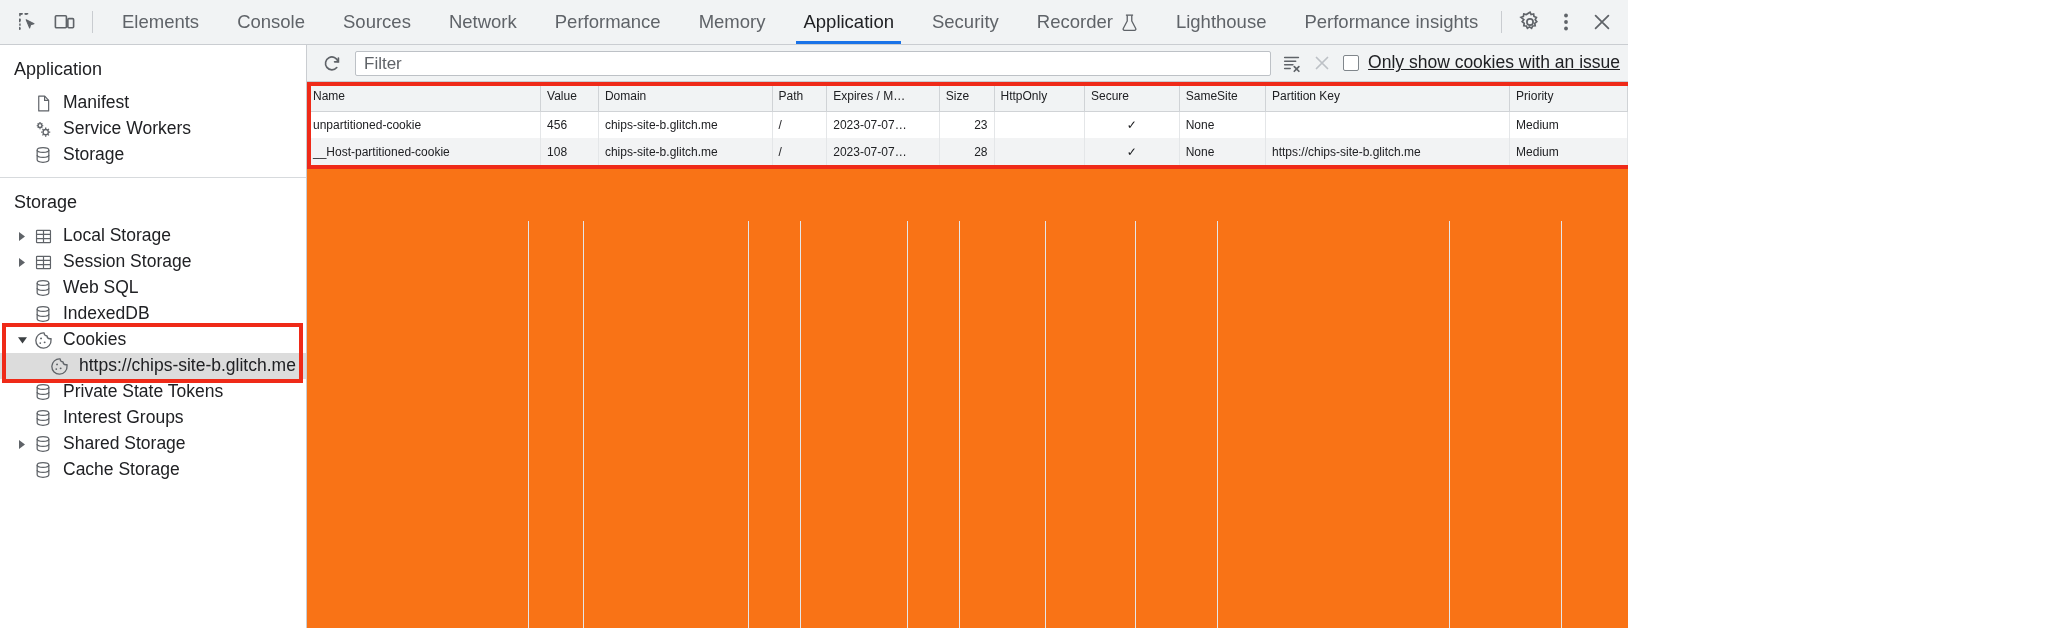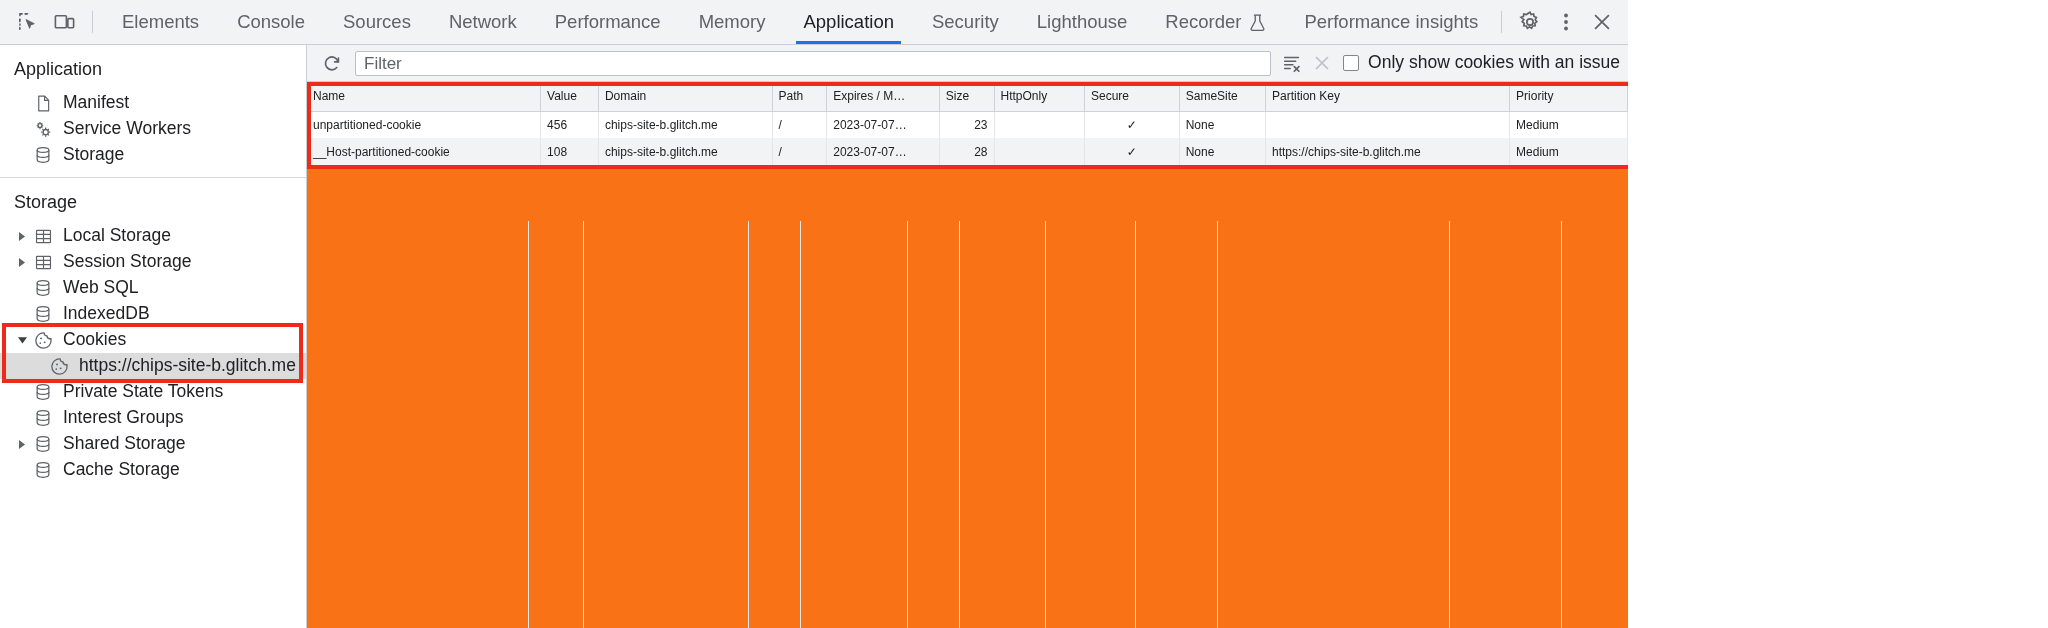--- a/index.html
+++ b/index.html
@@ -182,20 +182,21 @@
     border-radius: 2px;
     background: #fff;
     margin-right: 9px;
     flex: 0 0 auto;
   }
   .fb-check .lbl {
     font-size: 17.5px;
     color: #202124;
     white-space: nowrap;
     line-height: 1;
+    text-decoration: underline;
   }
 
   
   .tablewrap {
     flex: 1 1 auto;
     position: relative;
     overflow: hidden;
   }
   table.cookies {
     width: 100%;
@@ -293,30 +294,30 @@
         <div class="tab">
           <span class="lbl">Memory</span>
         </div>
         <div class="tab active">
           <span class="lbl">Application</span>
         </div>
         <div class="tab">
           <span class="lbl">Security</span>
         </div>
         <div class="tab">
-          <span class="lbl">Lighthouse</span>
-        </div>
-        <div class="tab">
           <span class="lbl">Recorder</span>
           <span class="flask">
             <svg width="17" height="19" viewBox="0 0 18 20" fill="none" stroke="#5f6368" stroke-width="1.4" stroke-linejoin="round">
               <path d="M6.6 2.2v6.2L2.4 16.3c-.5.9.2 2 1.2 2h10.8c1 0 1.7-1.1 1.2-2l-4.2-7.9V2.2"></path>
               <path d="M5.2 2.2h7.6"></path>
             </svg>
           </span>
+        </div>
+        <div class="tab">
+          <span class="lbl">Lighthouse</span>
         </div>
         <div class="tab">
           <span class="lbl">Performance insights</span>
           <span class="flask">
             <svg width="17" height="19" viewBox="0 0 18 20" fill="none" stroke="#5f6368" stroke-width="1.4" stroke-linejoin="round">
               <path d="M6.6 2.2v6.2L2.4 16.3c-.5.9.2 2 1.2 2h10.8c1 0 1.7-1.1 1.2-2l-4.2-7.9V2.2"></path>
               <path d="M5.2 2.2h7.6"></path>
             </svg>
           </span>
         </div>

